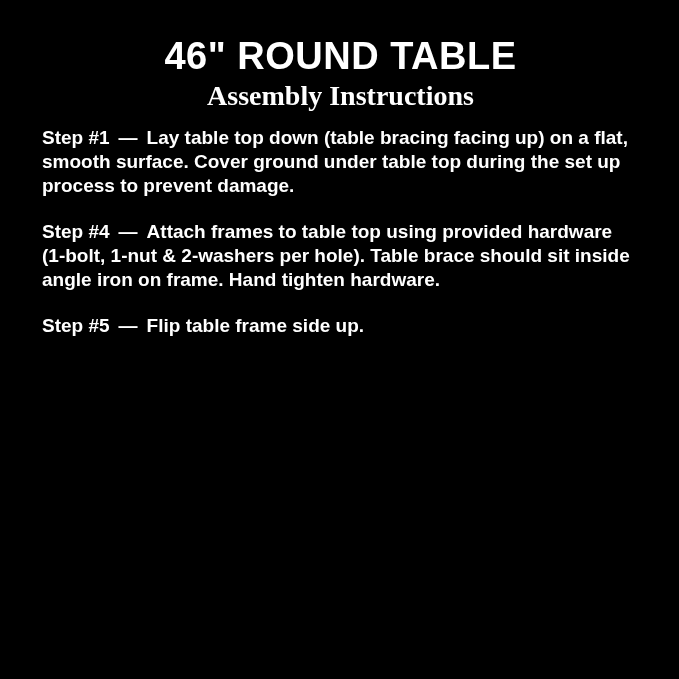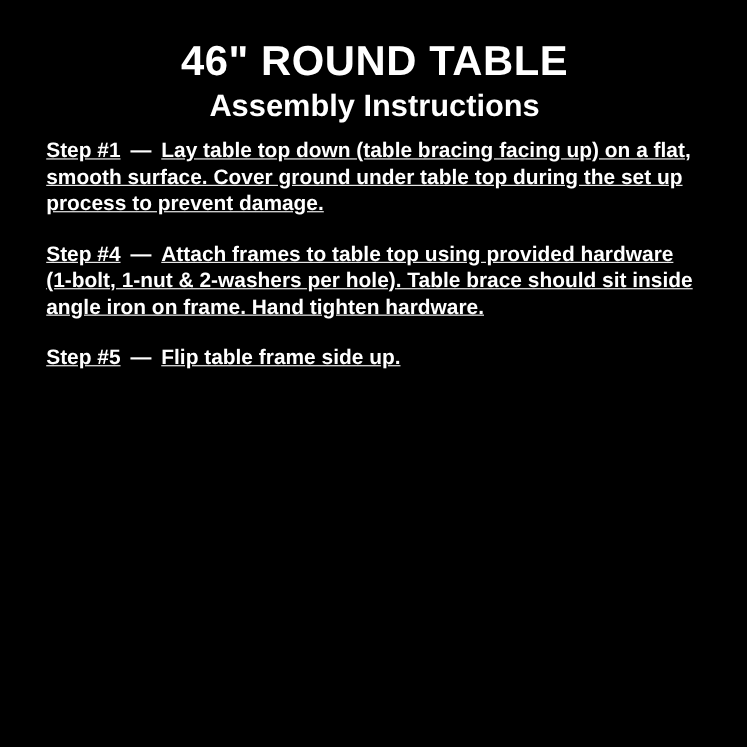--- a/index.html
+++ b/index.html
@@ -26,27 +26,27 @@
   .title {
     font-size: 38px;
     line-height: 1.1;
     margin: 6px 0 2px 0;
     letter-spacing: 0.5px;
   }
   .subtitle {
     font-size: 28px;
     line-height: 1.15;
     margin: 2px 0 0 0;
+    font-family: Liberation Serif, serif;
   }
   .step {
     font-size: 19px;
     line-height: 24px;
     margin: 0 0 22px 0;
     text-align: left;
-    text-decoration: underline;
   }
   .sep {
     display: inline-block;
     margin: 0 9px;
   }
 </style>
 </head>
 <body>
 
 <div class="sheet">

